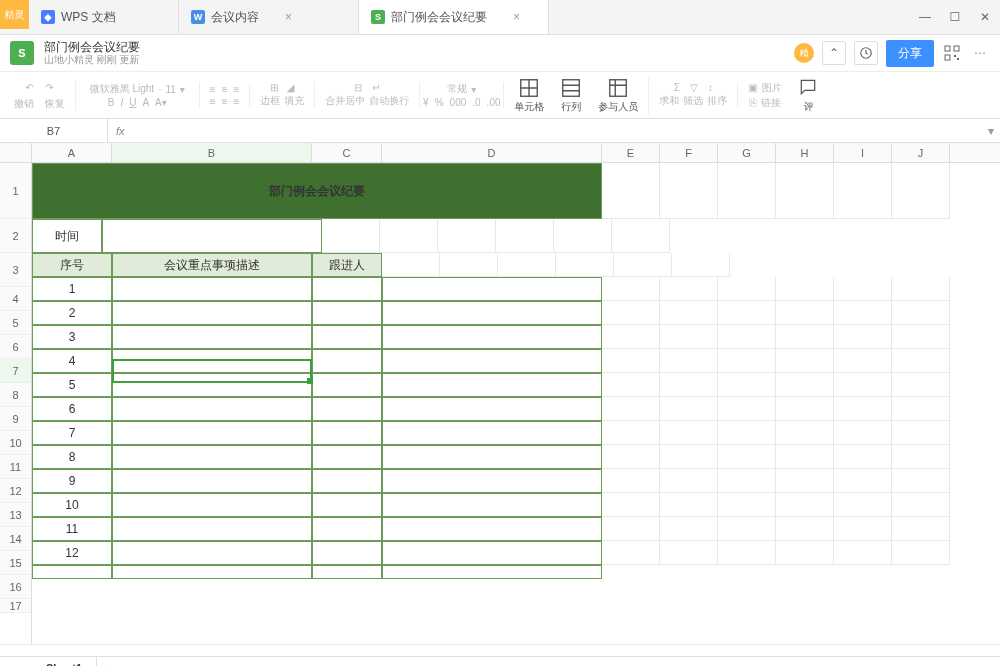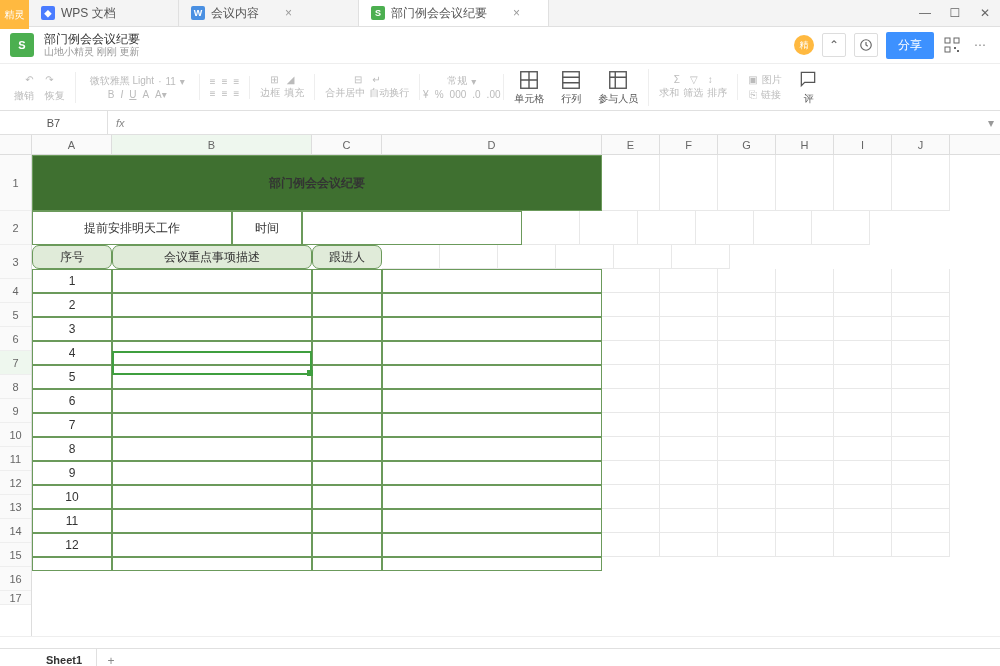--- a/index.html
+++ b/index.html
@@ -1,19 +1,19 @@
 <!DOCTYPE html>
 <html><head>
 <meta charset="utf-8">
 <style>
 * { box-sizing: border-box; margin: 0; padding: 0; font-family: "Microsoft YaHei", -apple-system, sans-serif; }
 body { background: #fff; width: 1000px; height: 666px; overflow: hidden; position: relative; font-size: 12px; color: #333; }
 
 
-.win-tabs { height: 27px; background: #f4f4f4; display: flex; align-items: stretch; border-bottom: 1px solid #e0e0e0; }
+.win-tabs { height: 35px; background: #f4f4f4; display: flex; align-items: stretch; border-bottom: 1px solid #e0e0e0; }
 .corner-badge { width: 29px; height: 29px; background: #ffb940; color: #fff; display: flex; align-items: center; justify-content: center; font-size: 10px; }
 .win-tab { display: flex; align-items: center; padding: 0 12px; gap: 6px; border-right: 1px solid #e0e0e0; cursor: pointer; color: #555; }
 .win-tab.active { background: #fff; }
 .win-tab .ico { width: 14px; height: 14px; border-radius: 2px; display: inline-flex; align-items: center; justify-content: center; color: #fff; font-size: 9px; font-weight: bold; }
 .ico-blue { background: #4a7cff; }
 .ico-bluew { background: #4a90e2; }
 .ico-green { background: #4caf50; }
 .win-tab .x { color: #999; font-size: 12px; margin-left: 20px; }
 .win-controls { margin-left: auto; display: flex; }
 .win-controls div { width: 30px; display: flex; align-items: center; justify-content: center; color: #666; cursor: pointer; }
@@ -57,21 +57,21 @@
 .ch { border-right: 1px solid #ddd; display: flex; align-items: center; justify-content: center; font-size: 11px; color: #666; }
 .rh { height: 24px; border-bottom: 1px solid #eee; display: flex; align-items: center; justify-content: center; font-size: 11px; color: #666; background: #fafafa; }
 .grid { position: relative; flex: 1; }
 .gridbody { position: absolute; top: 0; left: 0; right: 0; bottom: 0; }
 .row { display: flex; height: 24px; }
 .cell { border-right: 1px solid #e8e8e8; border-bottom: 1px solid #e8e8e8; display: flex; align-items: center; justify-content: center; font-size: 11px; color: #333; }
 
 
 .tpl-title { background: #3f7030; color: #fff; font-size: 22px; font-weight: bold; height: 56px; display:flex; align-items:center; justify-content:center; }
 .tpl-td { border: 1px solid #6b9a5b; display:flex; align-items:center; justify-content:center; font-size: 12px; color: #333; }
-.tpl-hdr { background: #e0ebd9; border-radius: 7px; }
+.tpl-hdr { background: #e0ebd9; }
 
 .selbox { position: absolute; border: 2px solid #3f9f3f; pointer-events: none; }
 .selbox::after { content:""; position:absolute; right:-3px; bottom:-3px; width:6px; height:6px; background:#3f9f3f; }
 
 
 .sheet-tabs { height: 24px; border-top: 1px solid #e0e0e0; display: flex; align-items: stretch; }
 .stab { padding: 0 14px; display: flex; align-items: center; font-size: 11px; border-right: 1px solid #e0e0e0; background: #fff; font-weight: bold; border-bottom: 2px solid #4caf50; }
 .stab-add { width: 28px; display: flex; align-items: center; justify-content: center; color: #888; cursor: pointer; }
 .hscroll { height: 12px; border-top: 1px solid #eee; }
 
@@ -302,21 +302,20 @@
         <div class="tpl-title tpl-td" style="width:570px">部门例会会议纪要</div>
         <div class="cell" style="width:58px"></div>
           <div class="cell" style="width:58px"></div>
           <div class="cell" style="width:58px"></div>
           <div class="cell" style="width:58px"></div>
           <div class="cell" style="width:58px"></div>
           <div class="cell" style="width:58px"></div>
       </div>
 
       <div class="row" style="height:34px">
-        <div class="tpl-td" style="width:200px">提前安排明天工作</div>
         <div class="tpl-td" style="width:70px">时间</div>
         <div class="tpl-td" style="width:220px"></div>
         <div class="cell" style="width:58px"></div>
           <div class="cell" style="width:58px"></div>
           <div class="cell" style="width:58px"></div>
           <div class="cell" style="width:58px"></div>
           <div class="cell" style="width:58px"></div>
           <div class="cell" style="width:58px"></div>
       </div>
 

